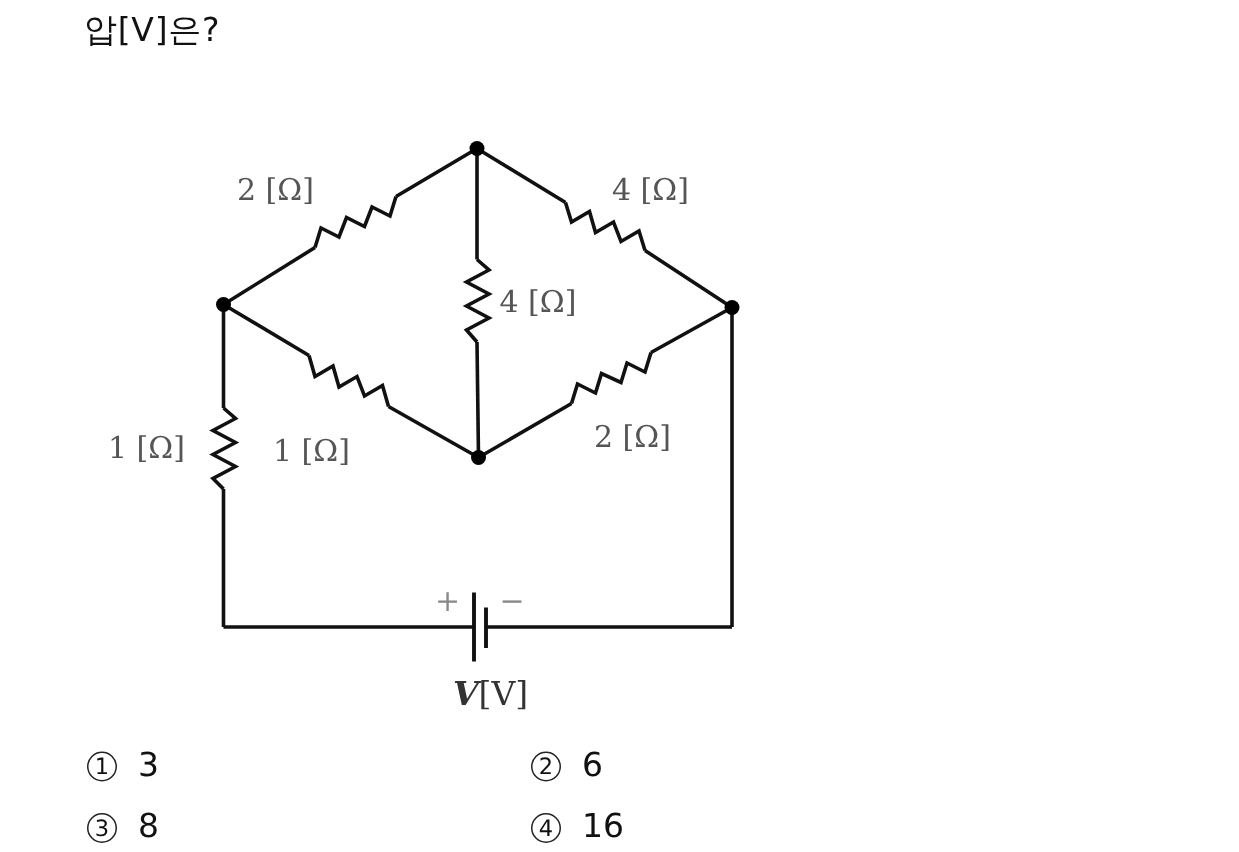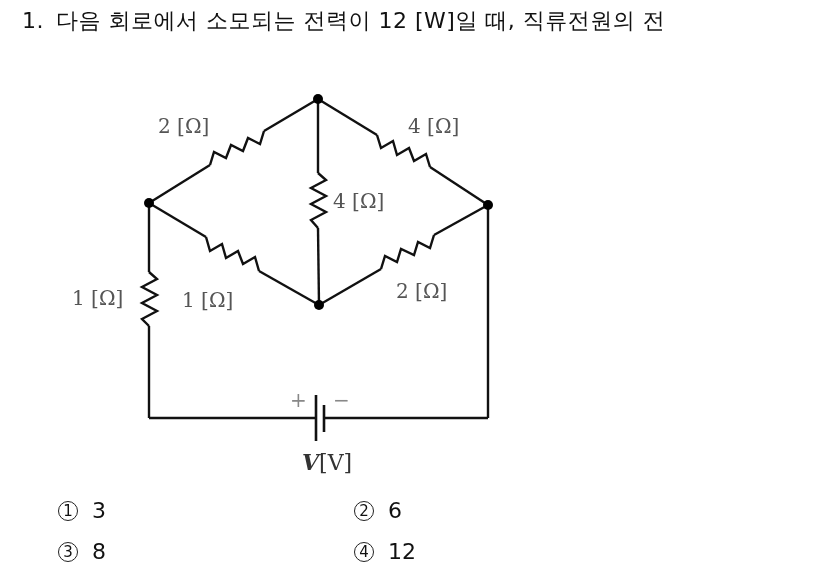--- a/index.html
+++ b/index.html
@@ -73,21 +73,21 @@
       border-radius: 50%;
       font-size: 15px;
       line-height: 1;
       box-sizing: border-box;
     }
   </style>
 </head>
 <body>
 
 <div class="question">
-  <div><span class="q-number">1.</span><span>다음 회로에서 소모되는 전력이 12 [W]일 때, 직류전원의 전</span></div>
+  <div class="q-line2">압[V]은?</div>
 </div>
 
 <svg class="circuit" width="826" height="568" viewBox="0 0 826 568" xmlns="http://www.w3.org/2000/svg">
   <g stroke="#111" stroke-width="2.4" fill="none" stroke-linejoin="miter">
 
     <g>
       <polyline points="149,203 210,165"></polyline>
       <polyline points="210,165 214,152 226,158 231,145 243,151 248,138 260,144 264,131"></polyline>
       <polyline points="264,131 318,99"></polyline>
     </g>
@@ -159,14 +159,14 @@
 <div class="choice" style="left:354px; top:497px;">
   <span class="marker">2</span>
   <span>6</span>
 </div>
 <div class="choice" style="left:58px; top:538px;">
   <span class="marker">3</span>
   <span>8</span>
 </div>
 <div class="choice" style="left:354px; top:538px;">
   <span class="marker">4</span>
-  <span>12</span>
+  <span>16</span>
 </div>
 
 </body></html>

